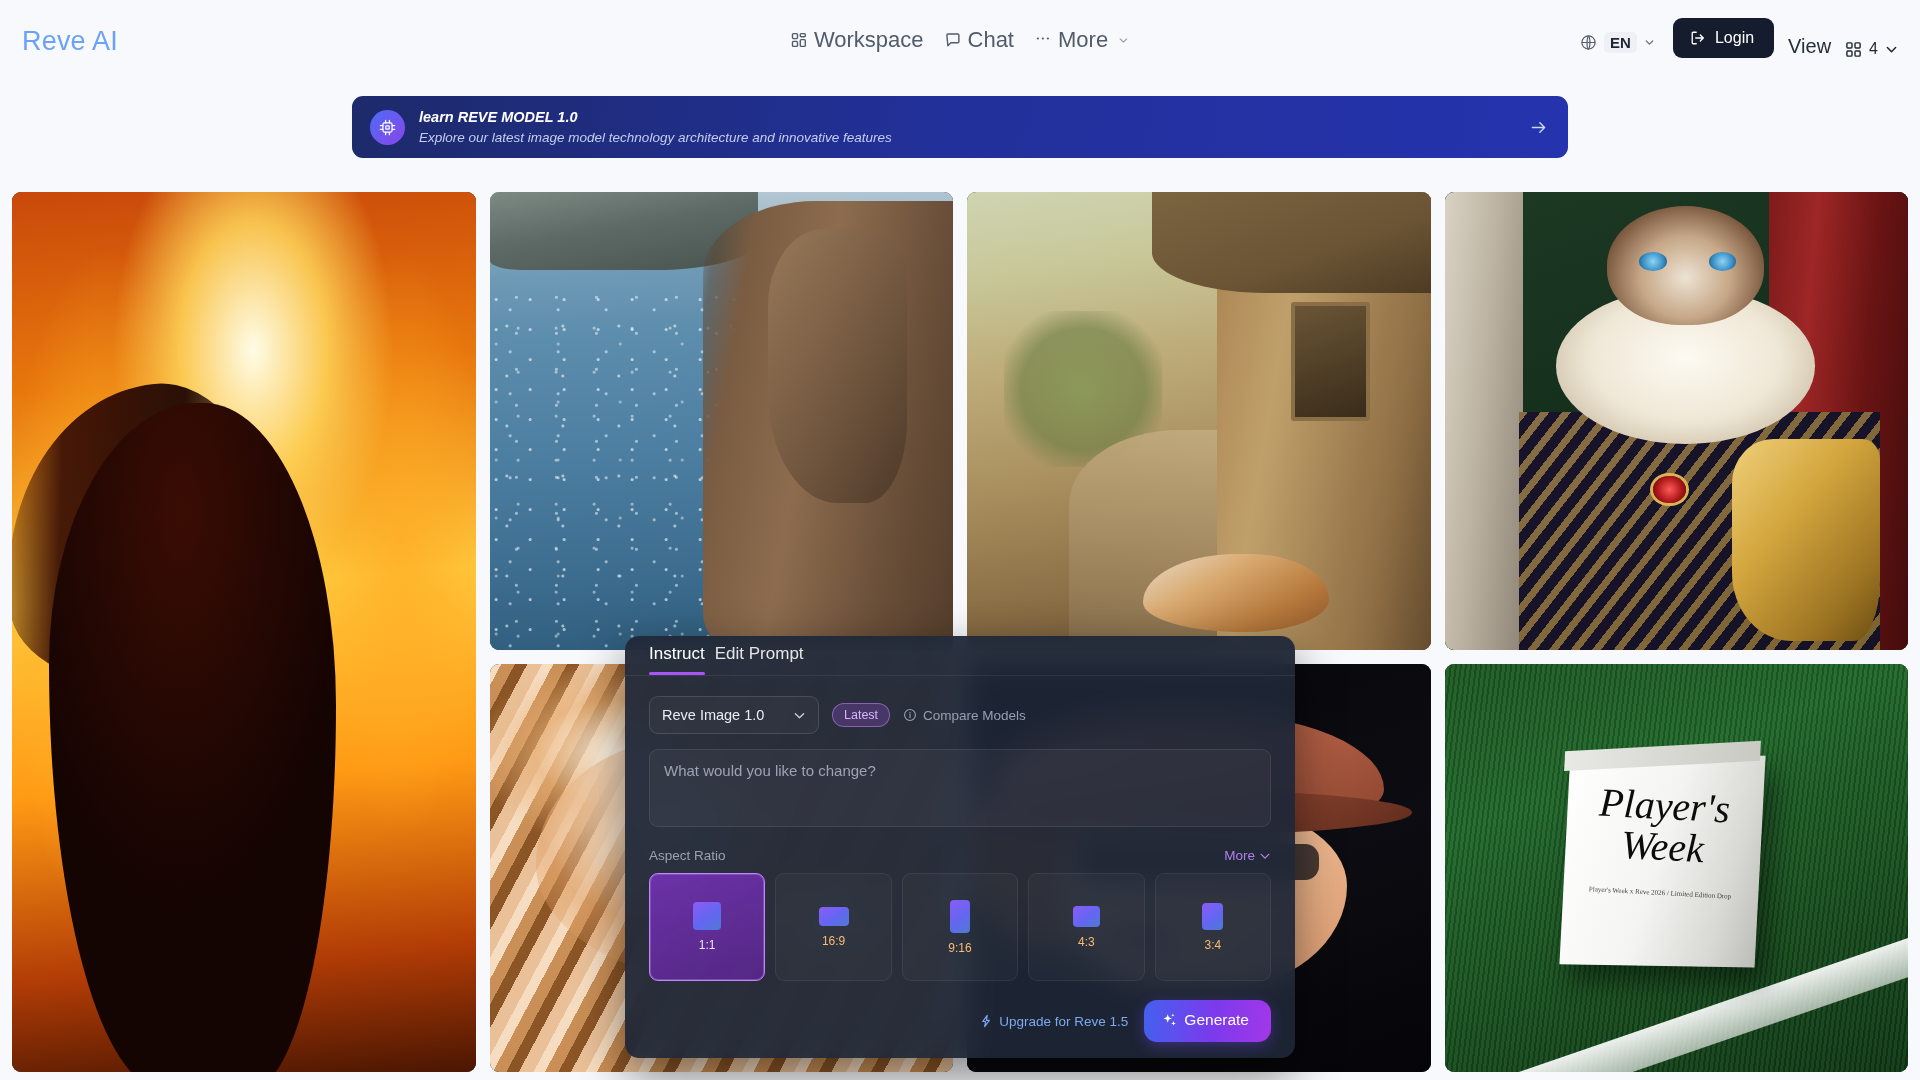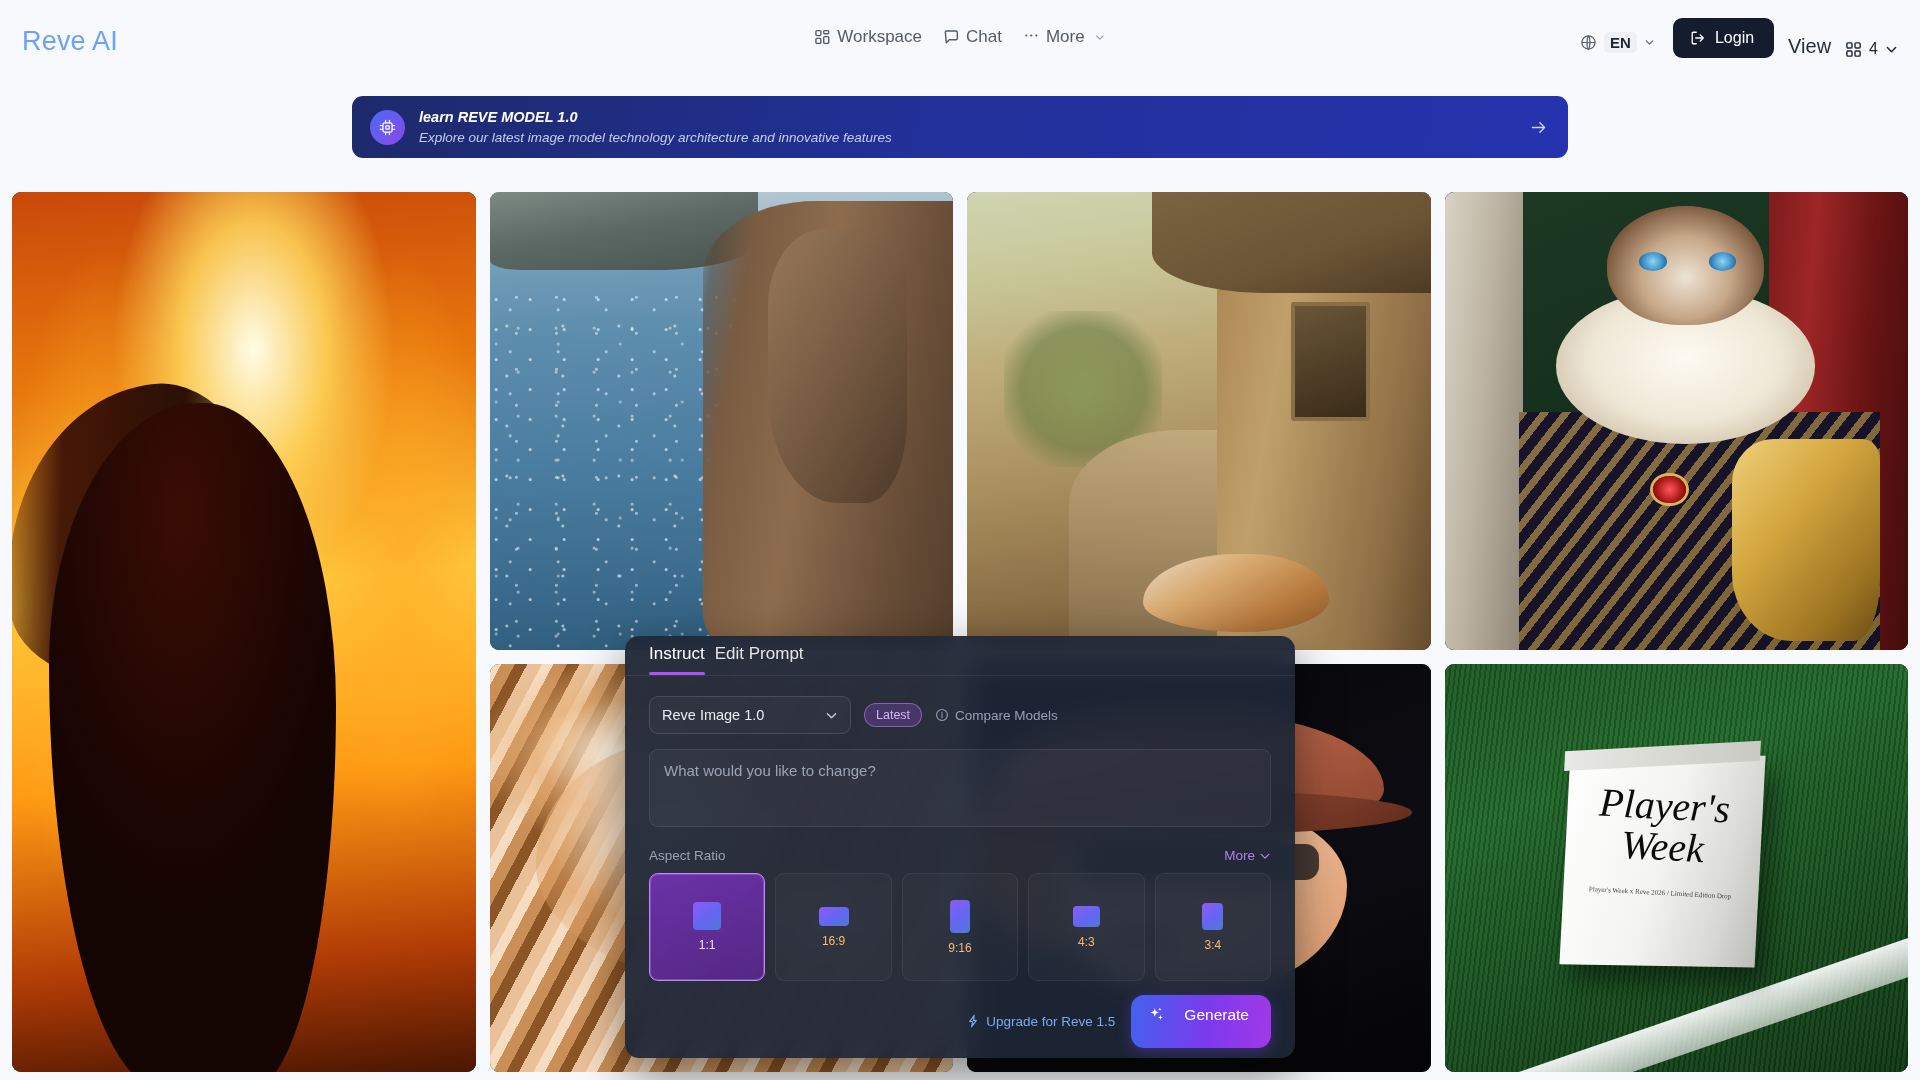--- a/index.html
+++ b/index.html
@@ -26,21 +26,21 @@
     cursor: pointer;
   }
   .nav {
     position: absolute; left: 50%; top: 27px;
     transform: translateX(-50%);
     display: flex; align-items: center; gap: 21px;
     white-space: nowrap;
   }
   .nav-item {
     display: flex; align-items: center; gap: 7px;
-    color: #525b6b; font-size: 17px;
+    color: #525b6b; font-size: 22px;
     cursor: pointer;
   }
   .nav-item .ico { display:flex; align-items:center; }
   .chev { margin-left: 3px; opacity:.75; }
 
   .header-right {
     position: absolute; right: 22px; top: 18px;
     display: flex; align-items: flex-end; gap: 14px;
   }
   .lang {
@@ -348,21 +348,21 @@
   .tab.active::after {
     content: ""; position: absolute; left: 0; right: 0; bottom: 0;
     height: 3px; border-radius: 2px; background: #a855f7;
   }
 
   .modal-body { padding: 20px 24px 0 24px; flex: 1; }
 
   .model-row { display: flex; align-items: center; gap: 13px; }
   .model-select {
     display: flex; align-items: center; justify-content: space-between;
-    width: 202px; height: 38px;
+    width: 170px; height: 38px;
     padding: 0 12px;
     border: 1px solid rgba(255,255,255,.13);
     border-radius: 9px;
     background: rgba(255,255,255,.03);
     color: #e8ecf3; font-size: 14.5px;
     cursor: pointer;
   }
   .badge-latest {
     background: rgba(168,85,247,.24);
     border: 1px solid rgba(192,132,252,.55);
@@ -425,25 +425,25 @@
     display: flex; align-items: center; justify-content: flex-end;
     gap: 16px;
     padding: 0 24px 18px 24px;
     height: 56px;
   }
   .upgrade {
     display: flex; align-items: center; gap: 6px;
     color: #7ba9f0; font-size: 13.5px; cursor: pointer;
   }
   .gen-btn {
-    display: flex; align-items: center; gap: 19px;
+    display: flex; align-items: center; gap: 6px;
     background: linear-gradient(96deg, #4361ee 0%, #7c3aed 55%, #a238e8 100%);
     border: none; border-radius: 13px;
     color: #fff; font-size: 15.5px; font-weight: 500;
-    padding: 11px 22px 24px 17px;
+    padding: 11px 22px 13px 17px;
     cursor: pointer;
     font-family: "Liberation Sans", sans-serif;
     box-shadow: 0 4px 14px rgba(104,60,220,.42);
   }
   svg { display: block; }
 </style>
 </head>
 <body>
 
 <div class="header">

